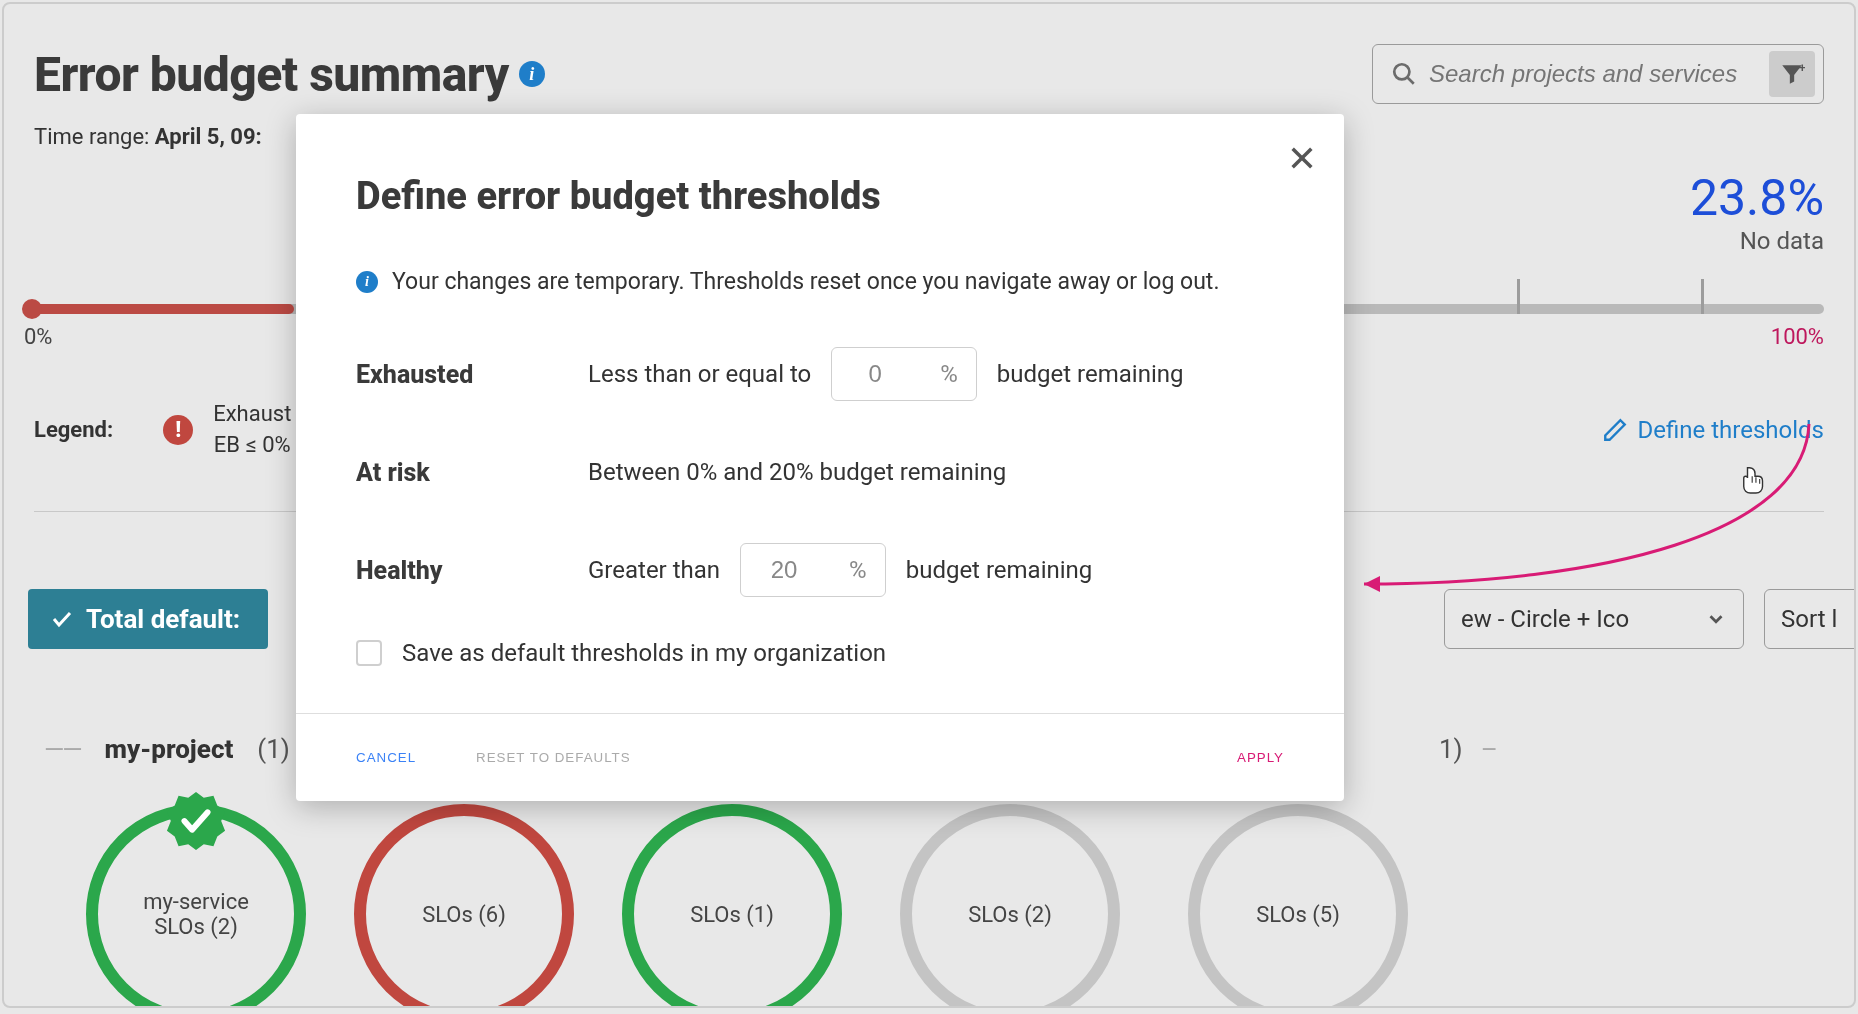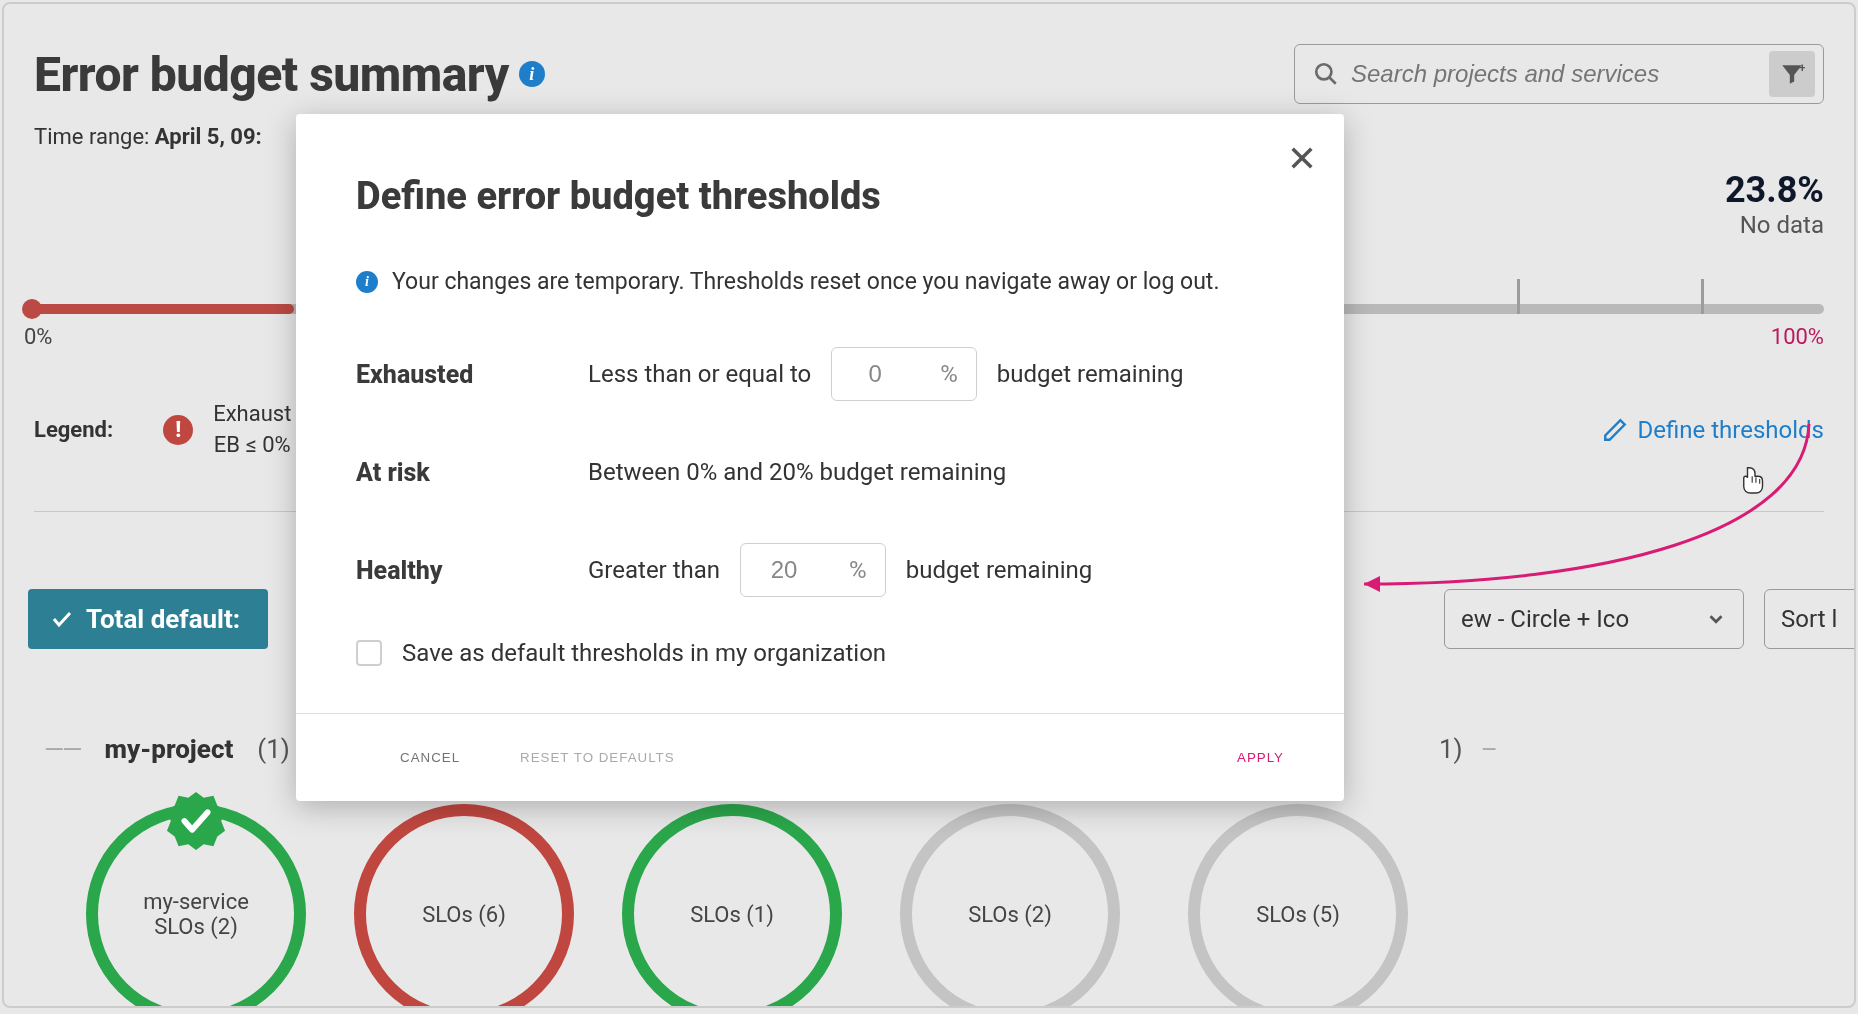--- a/index.html
+++ b/index.html
@@ -34,37 +34,37 @@
   .info-icon {
     width: 26px; height:26px; border-radius:50%;
     background:#1f7ec9; color:#fff; display:flex; align-items:center;
     justify-content:center; font-weight:700; font-style:italic;
     font-family: Georgia, serif; font-size:18px;
   }
   .search-box {
     display:flex; align-items:center;
     background:#e8e8e8;
     border:1.5px solid #9a9a9a; border-radius:6px;
-    height:60px; width:530px; padding:0 8px 0 18px;
+    height:60px; width:452px; padding:0 8px 0 18px;
   }
   .search-icon { width:26px; height:26px; color:#6b6b6b; }
   .search-input {
     border:none; background:transparent; font-size:24px;
     flex:1; padding:0 12px; color:#555; font-style:italic; outline:none;
   }
   .filter-btn {
     width:46px; height:46px; background:#ccc; border:none;
     border-radius:4px; display:flex; align-items:center; justify-content:center;
     color:#555;
   }
   .time-range { padding: 20px 30px 0 30px; font-size:22px; color:#333;}
   .time-range b { font-weight:700; }
 
   .stat-block { position:absolute; top:165px; right:30px; text-align:right;}
-  .stat-value { font-size:36px; font-weight:700; color:#0f172a;}
+  .stat-value { font-size:50px; font-weight:400; color:#1d4ed8;}
   .stat-label { font-size:24px; color:#555;}
 
   .gauge {
     position:absolute; top:300px; left:20px; right:30px; height:10px;
     background:#b9b9b9; border-radius:5px;
   }
   .gauge-fill {
     position:absolute; left:0; top:0; height:10px; width:15%;
     background:#bb4a44; border-radius:5px;
   }
@@ -176,21 +176,21 @@
     width:26px; height:26px; border:2px solid #cfcfcf; border-radius:4px;
     background:#fff;
   }
 
   .modal-footer {
     margin:0 -60px; padding:36px 60px;
     border-top:1px solid #dedede;
     display:flex; align-items:center; gap:60px;
     font-size:27px; font-weight:700;
   }
-  .btn-cancel { color:#737373; background:none; border:none; cursor:pointer; letter-spacing:1px;margin-left:44px;}
+  .btn-cancel { color:#3b82f6; background:none; border:none; cursor:pointer; letter-spacing:1px;}
   .btn-reset  { color:#aaa; background:none; border:none; cursor:pointer; letter-spacing:1px;}
   .btn-apply  { margin-left:auto; color:#d81b75; background:none; border:none; cursor:pointer; letter-spacing:1px;}
 
   
   .arrow-svg {
     position:absolute; top:410px; left:1340px; width:480px; height:190px;
     pointer-events:none;
   }
   .cursor-icon {
     position:absolute; top:460px; left:1736px; width:30px; height:30px;

